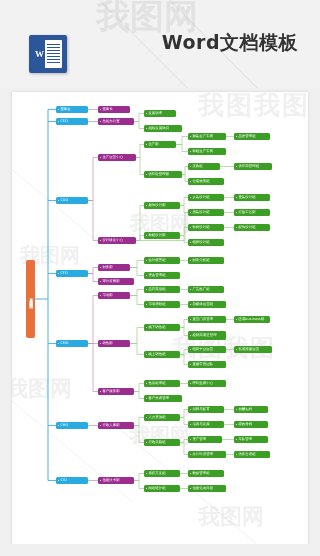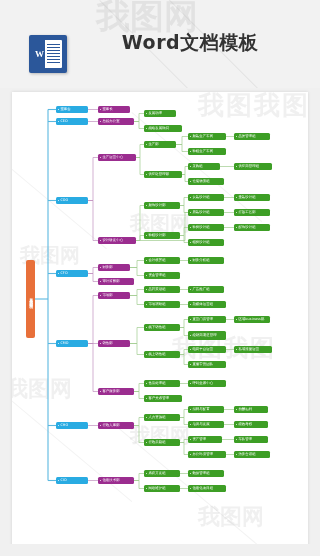--- a/index.html
+++ b/index.html
@@ -48,21 +48,21 @@
     display:flex;align-items:center;justify-content:center;
     font-family:"Liberation Serif",serif;
   }
   #word-icon .lines{
     flex:1;padding:4px 2px 0 2px;
   }
   #word-icon .lines i{
     display:block;height:1px;background:#2B579A;margin-bottom:2px;
   }
   #title-block{
-    position:absolute;left:70px;top:30px;width:240px;text-align:center;
+    position:absolute;left:58px;top:30px;width:240px;text-align:right;
   }
   #main-title{
     font-size:19px;font-weight:bold;color:#333;letter-spacing:0.5px;
     line-height:24px;white-space:nowrap;
   }
   #sub-title{
     font-size:10.5px;color:#444;margin-top:4px;white-space:nowrap;
     letter-spacing:-0.2px;
   }
 

